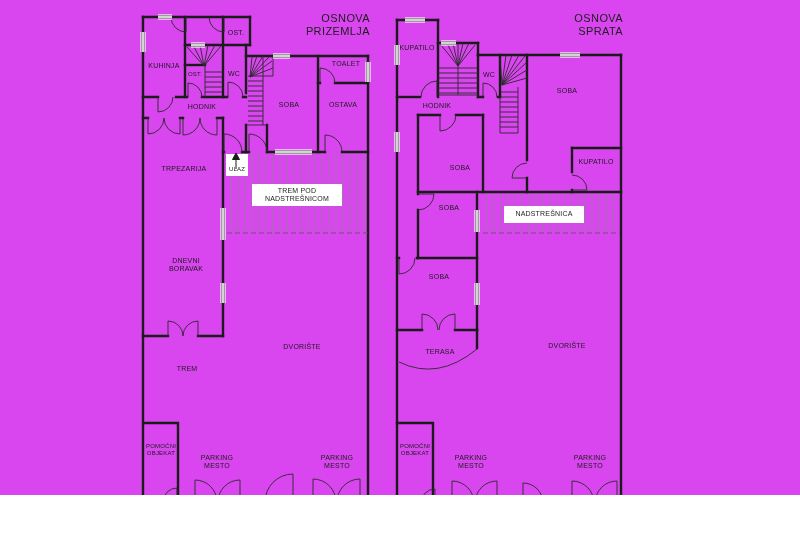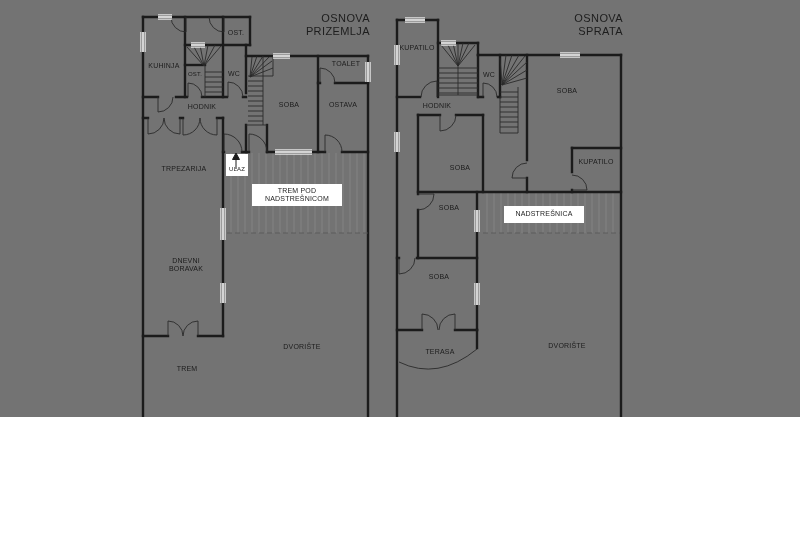--- a/index.html
+++ b/index.html
@@ -1,16 +1,16 @@
 <!DOCTYPE html>
 <html><head>
 <meta charset="utf-8">
 <style>
   html,body{margin:0;padding:0;background:#fff;}
-  #canvas{position:relative;width:800px;height:417px;background:#737373;overflow:hidden;
+  #canvas{position:relative;width:800px;height:495px;background:#d946ef;overflow:hidden;
           font-family:"Liberation Sans",sans-serif;}
   #plan-svg{position:absolute;left:0;top:0;z-index:1;}
   .room-label{position:absolute;z-index:2;transform:translate(-50%,-50%);
 
               font-size:7px;line-height:1.2;color:#1c1c1c;text-align:center;
               white-space:pre-line;letter-spacing:.2px;}
   .room-label.small{font-size:6px;}
   .room-label.boxed{background:#fff;padding:1px 3px;}
   .plan-title{position:absolute;z-index:2;width:100px;text-align:right;
               font-size:11px;line-height:1.2;letter-spacing:.4px;color:#1d1d1d;

